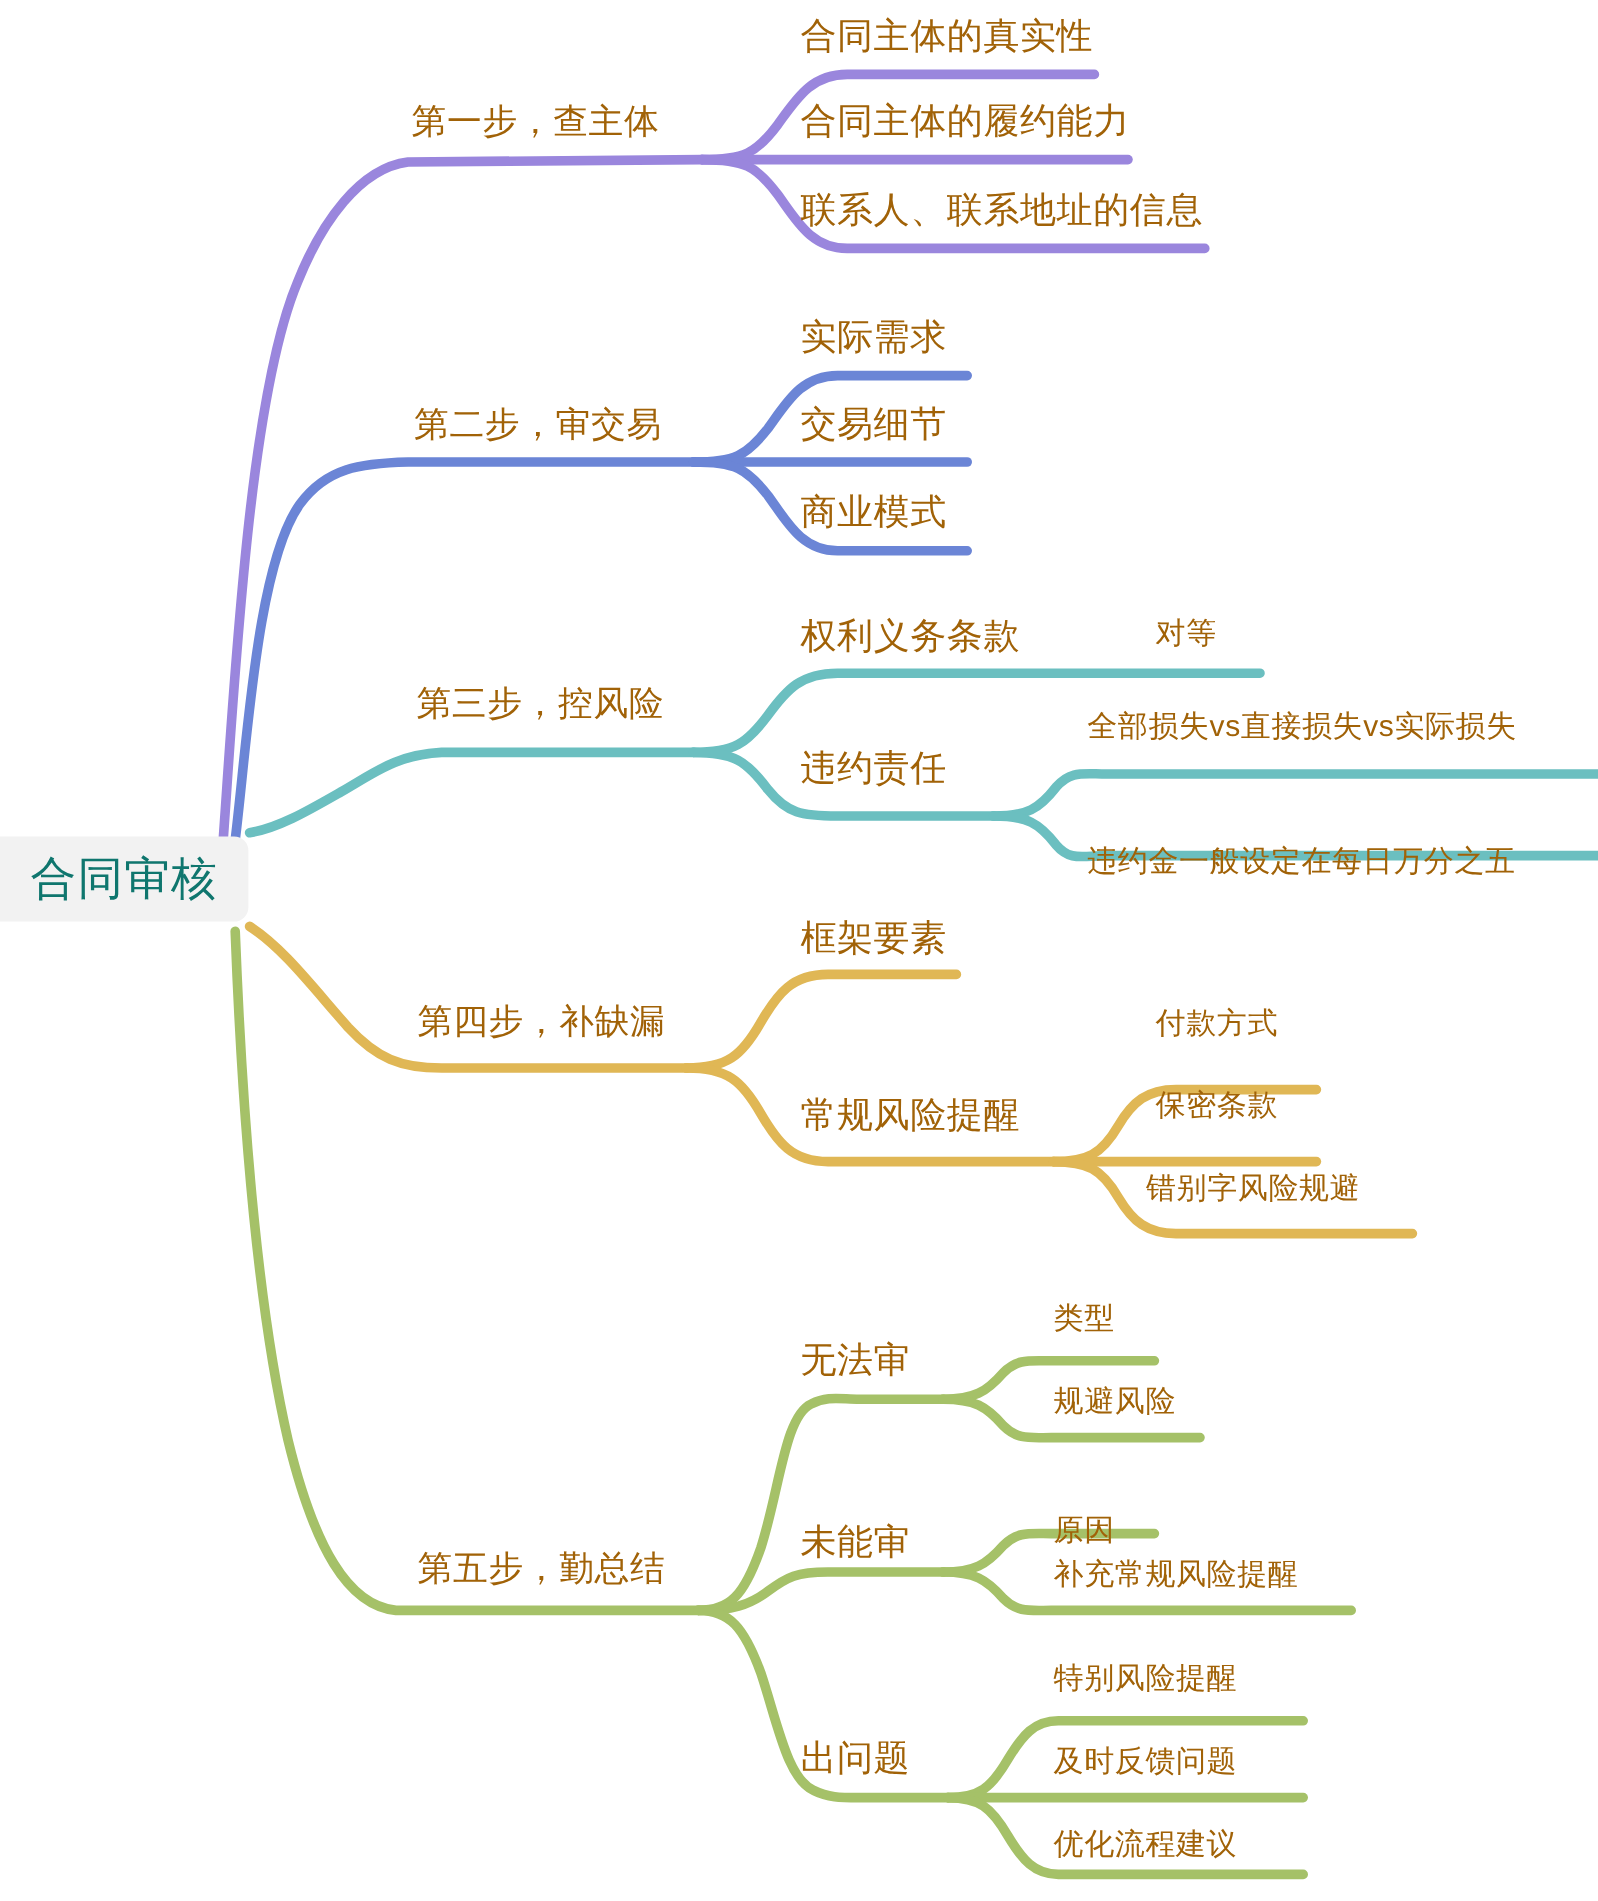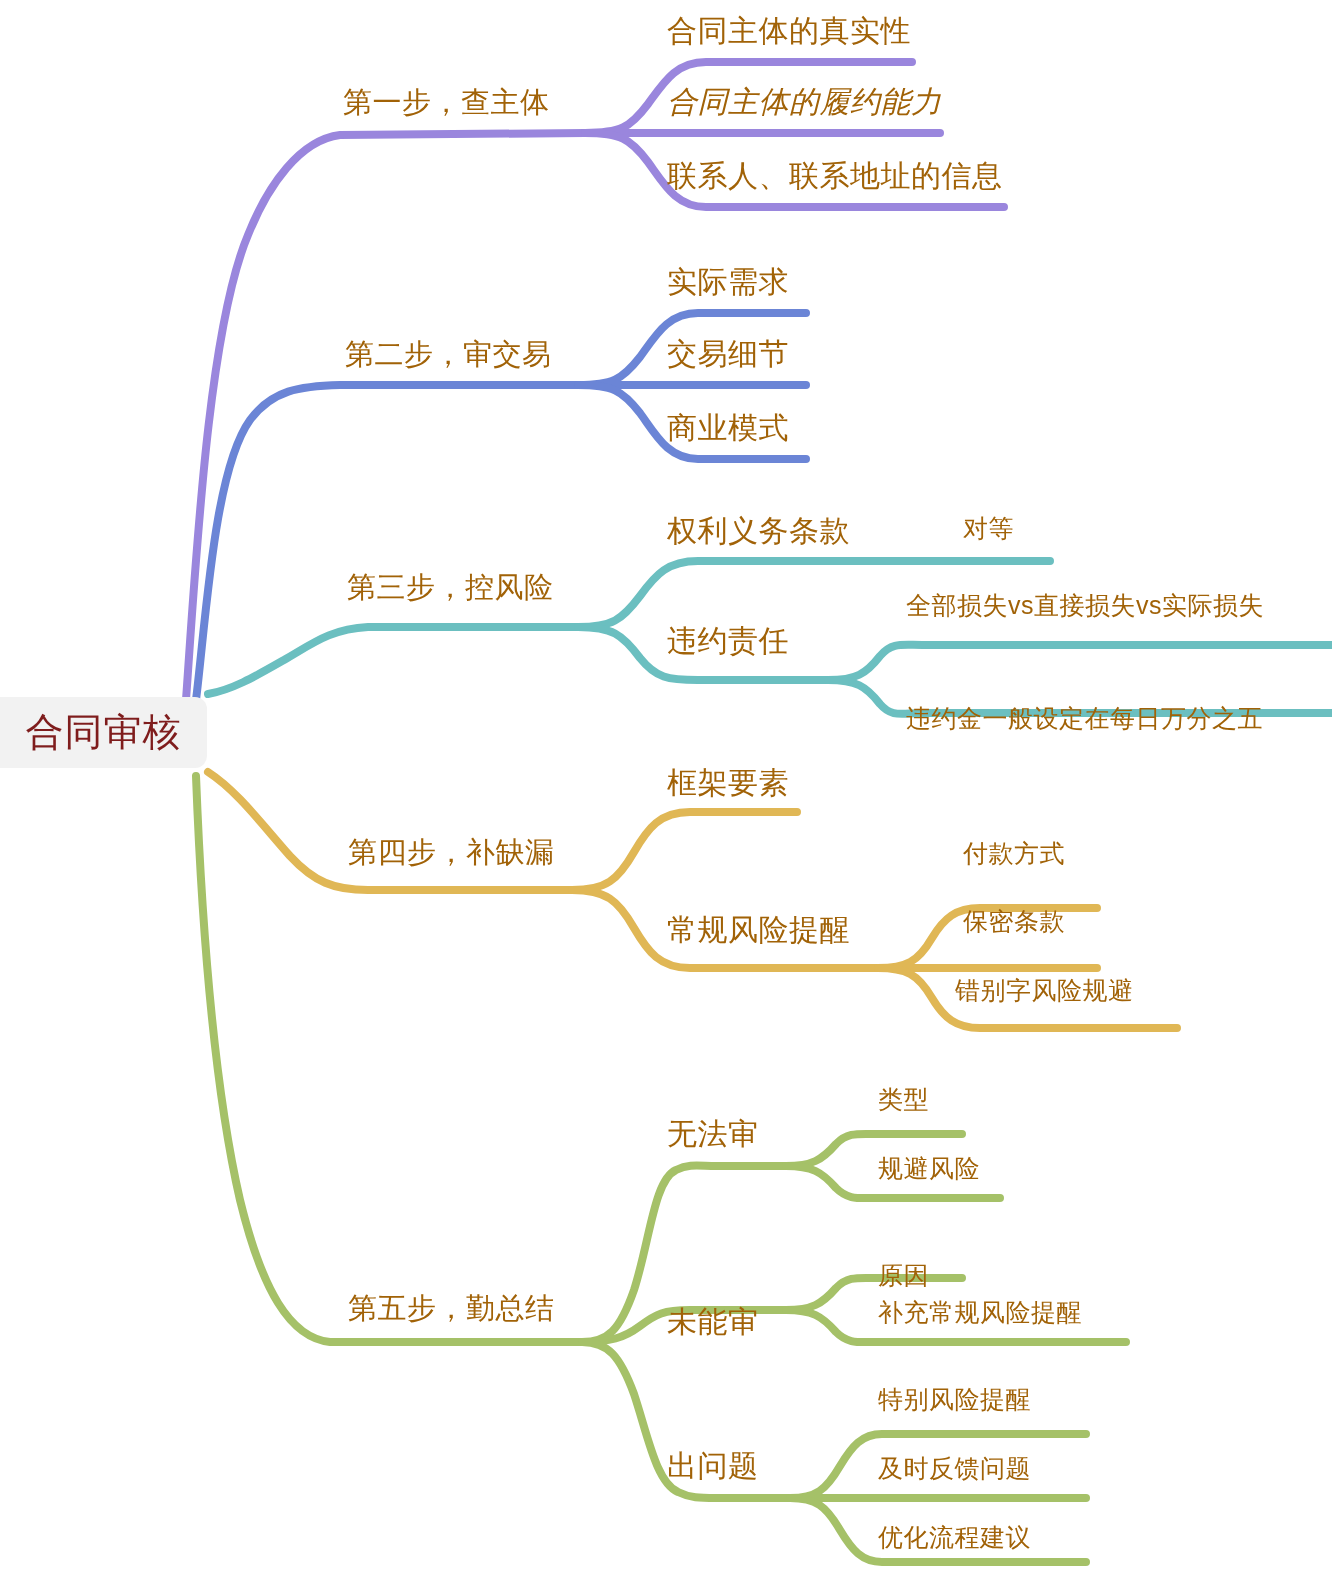--- a/index.html
+++ b/index.html
@@ -41,21 +41,21 @@
     width: 221px;
     height: 71px;
     background: #f2f2f2;
     border-radius: 12px;
     display: flex;
     align-items: center;
     justify-content: center;
   }
   #root-node .root-text {
     font-size: 38px;
-    color: #7f1d1d;
+    color: #0f766e;
     letter-spacing: 1px;
     padding-left: 14px;
   }
 </style>
 </head>
 <body>
 
 <div id="stage">
 
   <svg id="wires" viewBox="0 0 1332 1584">
@@ -124,21 +124,21 @@
 
     </g>
   </svg>
 
   <div id="root-node">
     <span class="root-text">合同审核</span>
   </div>
 
   <div class="node-label l1" style="left:343px; top:87px;">第一步，查主体</div>
   <div class="node-label l2" style="left:667px; top:15px;">合同主体的真实性</div>
-  <div class="node-label l2" style="left:667px; top:86px;font-style:italic;">合同主体的履约能力</div>
+  <div class="node-label l2" style="left:667px; top:86px;">合同主体的履约能力</div>
   <div class="node-label l2" style="left:667px; top:160px;">联系人、联系地址的信息</div>
 
   <div class="node-label l1" style="left:345px; top:339px;">第二步，审交易</div>
   <div class="node-label l2" style="left:667px; top:266px;">实际需求</div>
   <div class="node-label l2" style="left:667px; top:338px;">交易细节</div>
   <div class="node-label l2" style="left:667px; top:412px;">商业模式</div>
 
   <div class="node-label l1" style="left:347px; top:572px;">第三步，控风险</div>
   <div class="node-label l2" style="left:667px; top:515px;">权利义务条款</div>
   <div class="node-label l3" style="left:963px; top:515px;">对等</div>
@@ -152,21 +152,21 @@
   <div class="node-label l3" style="left:963px; top:840px;">付款方式</div>
   <div class="node-label l3" style="left:963px; top:908px;">保密条款</div>
   <div class="node-label l3" style="left:955px; top:977px;">错别字风险规避</div>
 
   <div class="node-label l1" style="left:348px; top:1293px;">第五步，勤总结</div>
 
   <div class="node-label l2" style="left:667px; top:1118px;">无法审</div>
   <div class="node-label l3" style="left:878px; top:1086px;">类型</div>
   <div class="node-label l3" style="left:878px; top:1155px;">规避风险</div>
 
-  <div class="node-label l2" style="left:667px; top:1306px;">未能审</div>
+  <div class="node-label l2" style="left:667px; top:1270px;">未能审</div>
   <div class="node-label l3" style="left:878px; top:1262px;">原因</div>
   <div class="node-label l3" style="left:878px; top:1299px;">补充常规风险提醒</div>
 
   <div class="node-label l2" style="left:667px; top:1450px;">出问题</div>
   <div class="node-label l3" style="left:878px; top:1386px;text-align:right;">特别风险提醒</div>
   <div class="node-label l3" style="left:878px; top:1455px;">及时反馈问题</div>
   <div class="node-label l3" style="left:878px; top:1524px;">优化流程建议</div>
 
 </div>
 

